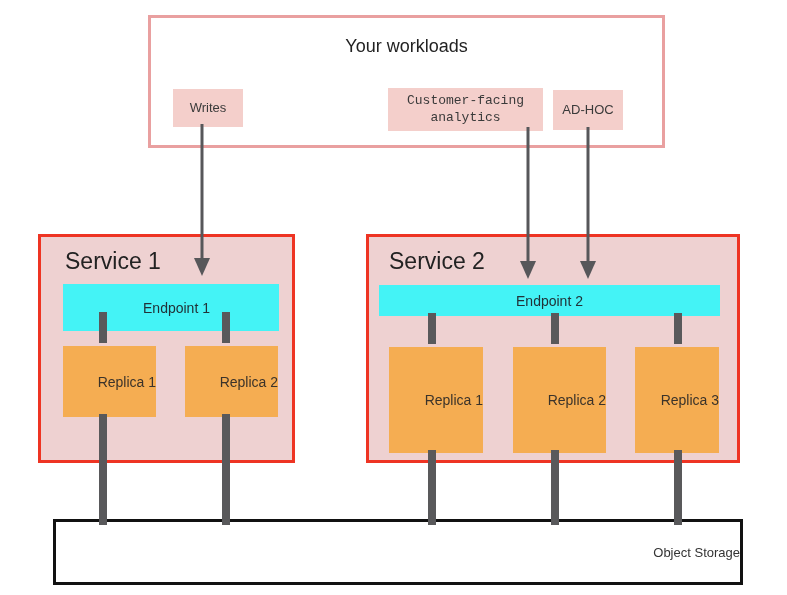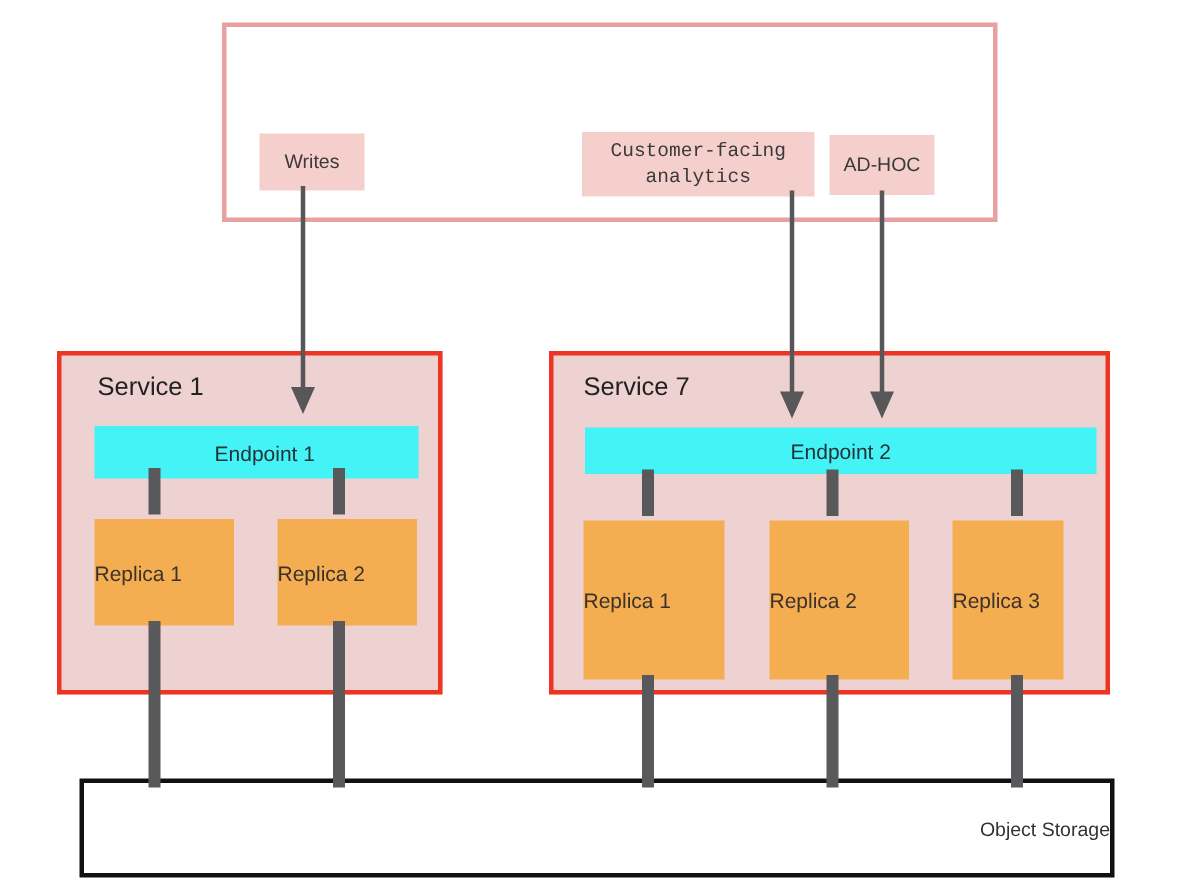--- a/index.html
+++ b/index.html
@@ -43,45 +43,45 @@
   
   .service{
     background:#eed1d1;
     border:3px solid #ee3423;
     z-index:1;
   }
   .service1{left:38px;top:234px;width:257px;height:229px;}
   .service2{left:366px;top:234px;width:374px;height:229px;}
   .service-title{
     position:absolute;top:11px;
-    font-size:17px;color:#222222;
+    font-size:23px;color:#222222;
   }
   .service1 .service-title{left:24px;}
   .service2 .service-title{left:20px;}
 
   .endpoint{
     position:absolute;box-sizing:border-box;
     background:#44f3f6;
     display:flex;align-items:center;justify-content:center;
     font-size:14px;color:#213238;
   }
-  .service1 .endpoint{left:22px;top:47px;width:216px;height:35px;padding-left:11px;}
-  .service2 .endpoint{left:21px;top:48px;width:341px;height:31px;}
+  .service1 .endpoint{left:22px;top:47px;width:216px;height:47px;padding-left:11px;}
+  .service2 .endpoint{left:10px;top:48px;width:341px;height:31px;}
 
   .replica{
     position:absolute;box-sizing:border-box;
     background:#f5ad52;
-    display:flex;align-items:center;justify-content:flex-start;
+    display:flex;align-items:center;justify-content:flex-end;
     font-size:14px;color:#3b332a;
   }
   .s1-r1{left:22px;top:109px;width:93px;height:71px;}
   .s1-r2{left:144px;top:109px;width:93px;height:71px;}
   .s2-r1{left:20px;top:110px;width:94px;height:106px;}
   .s2-r2{left:144px;top:110px;width:93px;height:106px;}
-  .s2-r3{left:266px;top:110px;width:74px;height:106px;}
+  .s2-r3{left:266px;top:110px;width:84px;height:106px;}
 
   
   .storage{
     left:53px;top:519px;width:690px;height:66px;
     background:#ffffff;
     border:3px solid #111111;
     display:flex;align-items:center;justify-content:flex-end;
     font-size:13px;color:#333333;
     z-index:1;
   }
@@ -106,20 +106,21 @@
     position:absolute;left:0;top:0;width:787px;height:595px;
     z-index:4;pointer-events:none;
   }
 </style>
 </head>
 <body>
 
 <div class="canvas">
 
   <div class="box workloads">
+    <div class="workloads-title">Your workloads</div>
     <div class="pill pill-writes">
       <span>Writes</span>
     </div>
     <div class="pill pill-cfa">
       <span>Customer-facing analytics</span>
     </div>
     <div class="pill pill-adhoc">
       <span>AD-HOC</span>
     </div>
   </div>
@@ -131,21 +132,21 @@
     </div>
     <div class="replica s1-r1">
       <span>Replica 1</span>
     </div>
     <div class="replica s1-r2">
       <span>Replica 2</span>
     </div>
   </div>
 
   <div class="box service service2">
-    <div class="service-title">Service 7</div>
+    <div class="service-title">Service 2</div>
     <div class="endpoint">
       <span>Endpoint 2</span>
     </div>
     <div class="replica s2-r1">
       <span>Replica 1</span>
     </div>
     <div class="replica s2-r2">
       <span>Replica 2</span>
     </div>
     <div class="replica s2-r3">

